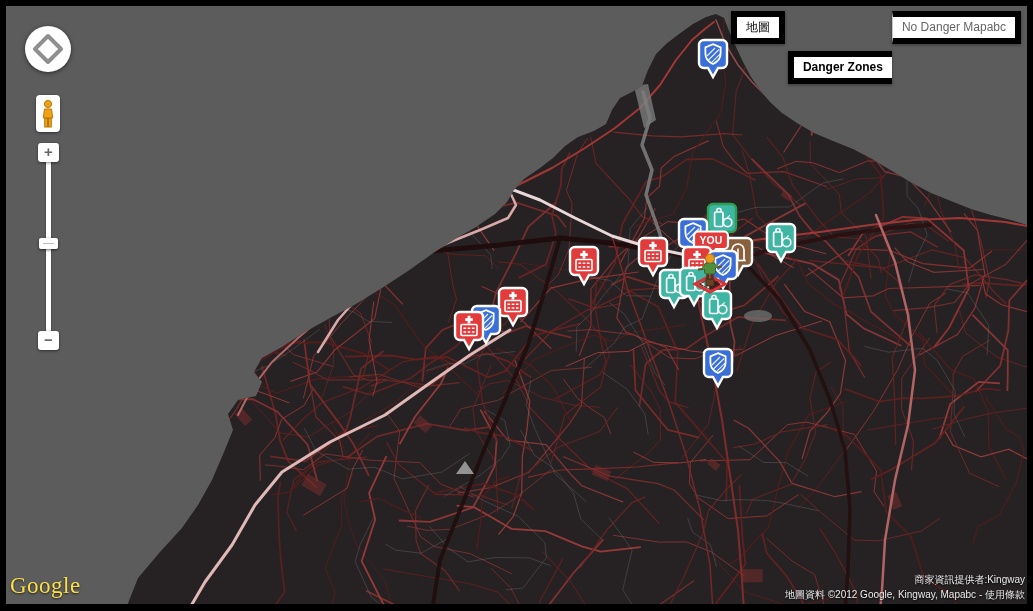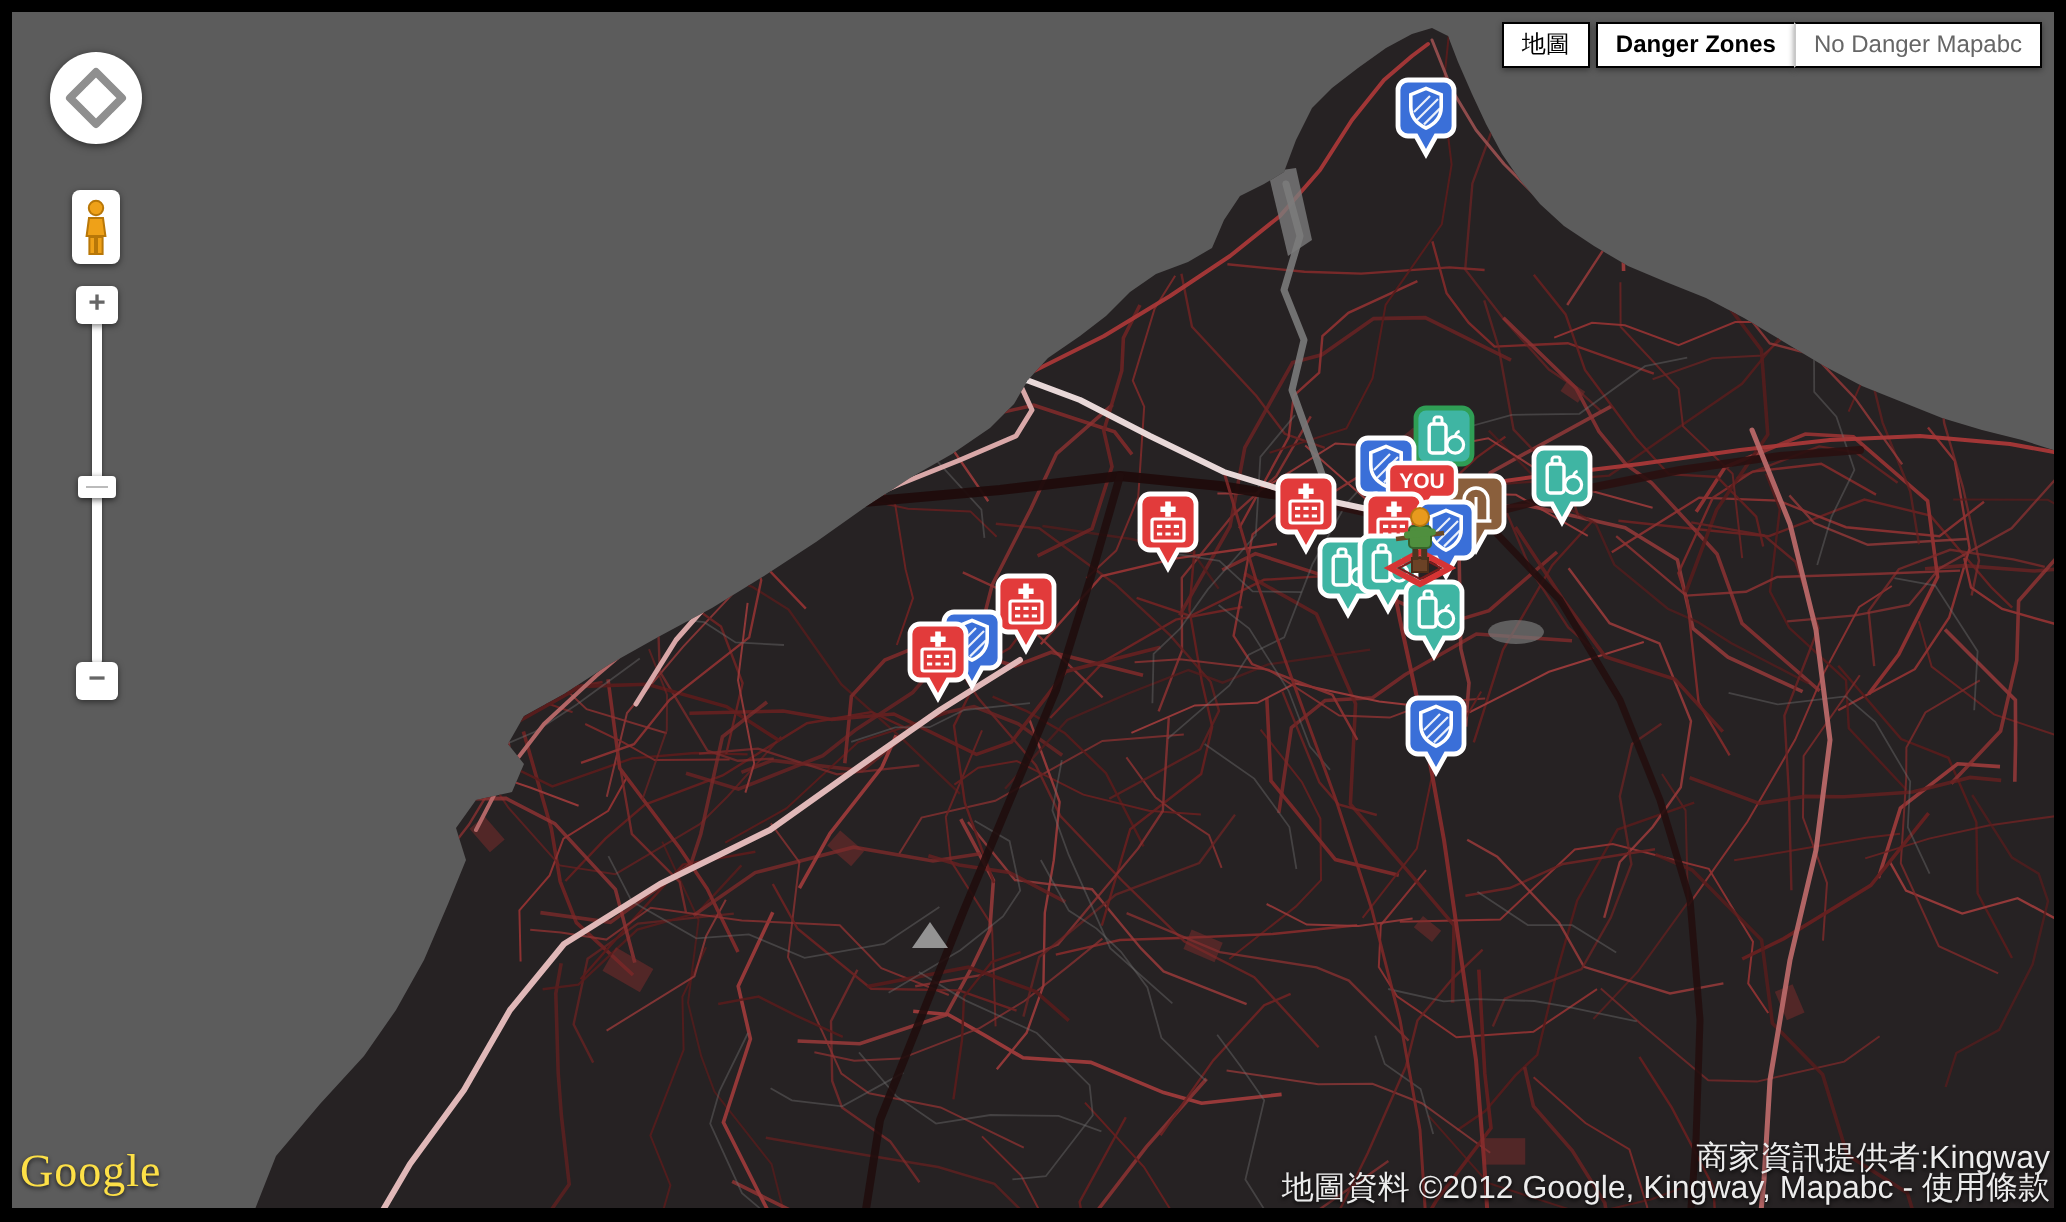--- a/index.html
+++ b/index.html
@@ -27,30 +27,30 @@
         box-shadow:0 1px 3px rgba(0,0,0,.5);color:#666;font-weight:bold;font-size:15px;
         line-height:18px;text-align:center;z-index:41;cursor:pointer;user-select:none;}
   .ztrack{position:absolute;left:46px;top:160px;width:5px;height:172px;background:#fff;
           border-radius:2px;box-shadow:0 1px 2px rgba(0,0,0,.5);z-index:40;cursor:pointer;}
   .zthumb{position:absolute;left:39px;top:238px;width:19px;height:11px;background:#fff;
           border-radius:2px;box-shadow:0 1px 3px rgba(0,0,0,.6);z-index:42;cursor:grab;}
   .zthumb::after{content:"";position:absolute;left:4px;top:5px;width:11px;height:1px;background:#bbb;}
   
   .mapbtns{position:absolute;top:11px;right:12px;display:flex;z-index:45;font-size:12px;}
   .mbtn{background:#fff;color:#000;height:21px;line-height:21px;padding:0 9px;cursor:pointer;
-        box-shadow:0 1px 3px rgba(0,0,0,.4);border:1px solid #000000;white-space:nowrap;}
+        box-shadow:0 1px 3px rgba(0,0,0,.4);border:6px solid #000000;white-space:nowrap;}
   .mbtn.single{margin-right:3px;}
-  .mbtn.first{border-right:none;font-weight:bold;}
+  .mbtn.first{border-right:none;font-weight:bold;margin-top:40px;}
   .mbtn.last{border-left:1px solid #c8c8c8;color:#666;}
   
   .glogo{position:absolute;left:10px;top:573px;z-index:61;color:#fde047;
          font-family:"Liberation Serif",serif;font-size:23px;letter-spacing:.5px;
          text-shadow:0 1px 2px rgba(0,0,0,.7);cursor:pointer;}
   .attrib{position:absolute;right:8px;bottom:9px;z-index:61;text-align:right;color:#ececec;
-          font-size:16px;line-height:15px;text-shadow:0 1px 2px rgba(0,0,0,.9);}
+          font-size:10px;line-height:15px;text-shadow:0 1px 2px rgba(0,0,0,.9);}
   .attrib a{color:#ececec;cursor:pointer;}
 </style>
 </head>
 <body>
 
 <div class="stage">
   <div class="viewport">
     <svg class="terrain" id="terrain" width="1033" height="611" viewBox="0 0 1033 611">
         <rect x="0" y="0" width="1033" height="611" fill="#5c5c5c"></rect>
   <defs>

